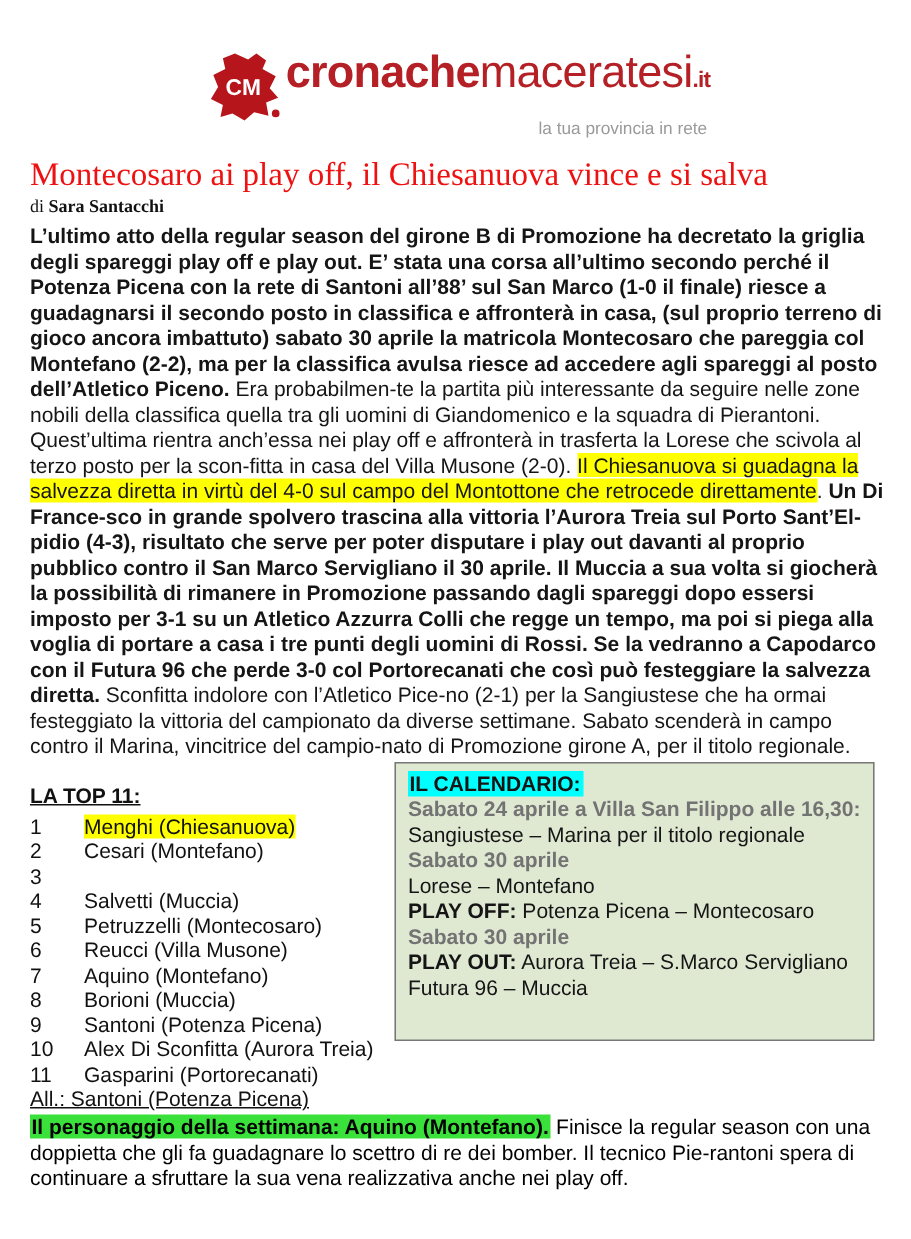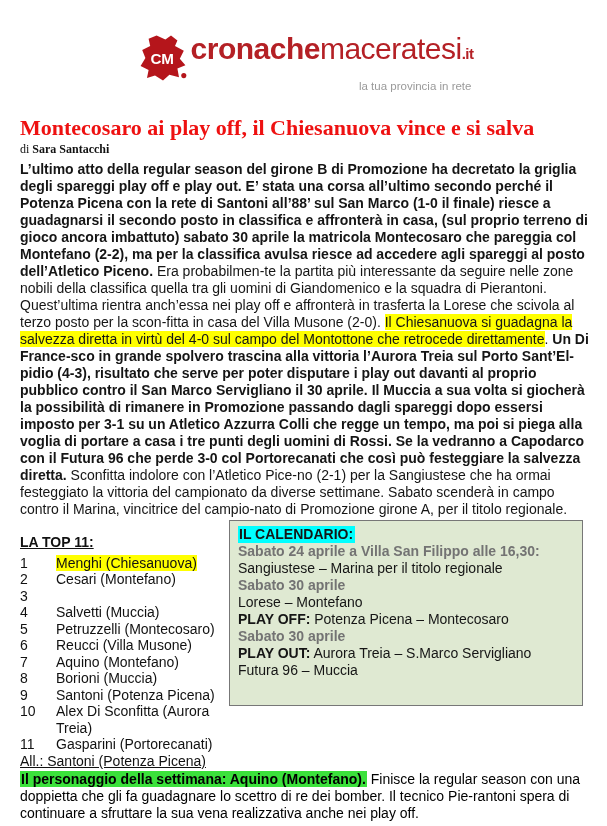--- a/index.html
+++ b/index.html
@@ -12,32 +12,32 @@
   .logo-wrap { width:fit-content; margin:0 auto 2px auto; }
   .logo-row { display:flex; align-items:flex-start; gap:4px; }
   .logo-map { width:48px; height:48px; flex:0 0 auto; }
   .brand { font-size:30px; letter-spacing:-0.5px; color:#b42025; white-space:nowrap; line-height:1; }
   .brand .b1 { font-weight:bold; }
   .brand .b2 { font-weight:normal; }
   .brand .tld { font-weight:bold; font-size:15px; }
   .tagline { text-align:right; color:#9a9a9a; font-size:11.5px; margin-top:-2px; padding-right:2px; }
 
   
-  .headline { font-family:"Liberation Serif","DejaVu Serif",serif; font-weight:bold;
-              color:#ee1111; font-size:22px; line-height:1.1; margin-top:24px; white-space:nowrap; }
+  .headline { font-family:"Liberation Serif","DejaVu Serif",serif; font-weight:normal;
+              color:#ee1111; font-size:22px; line-height:1.1; margin-top:12px; white-space:nowrap; }
   .byline { font-family:"Liberation Serif","DejaVu Serif",serif; font-size:12px; margin:2px 0 4px 0; }
   .byline .author { font-weight:bold; }
 
   
   .body-text { font-size:14px; line-height:17px; color:#151515; }
   .rb { font-weight:bold; }
   .hl-yellow { background:#ffff00; }
 
   
-  .calbox { display:block; float:right; width:354px; margin:2px 9px 6px 8px;
+  .calbox { display:block; float:right; width:320px; margin:2px 9px 6px 8px;
             background:#dfe9d2; border:1px solid #777; padding:5px 8px 26px 8px;
             font-size:14px; line-height:17px; }
   .cal-line { display:block; }
   .cal-title { display:inline-block; font-weight:bold; background:#00ffff; padding:0 2px 0 1px; }
   .cal-date { font-weight:bold; color:#737373; }
   .cal-label { font-weight:bold; }
 
   
   .top11 { margin-top:16px; font-size:14px; line-height:16.5px; }
   .top11-heading { font-weight:bold; text-decoration:underline; margin-bottom:4px; }

